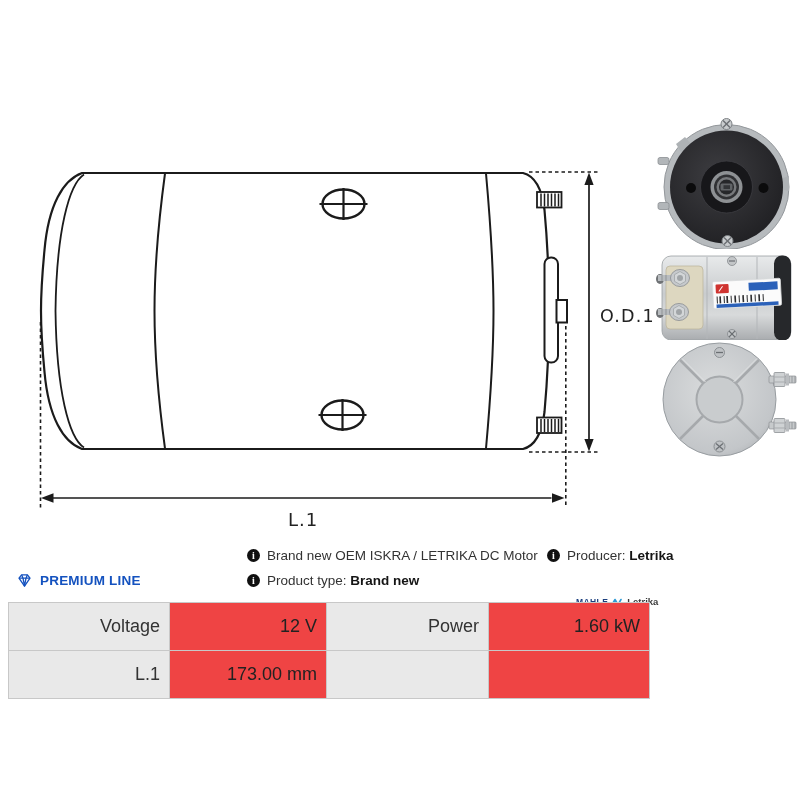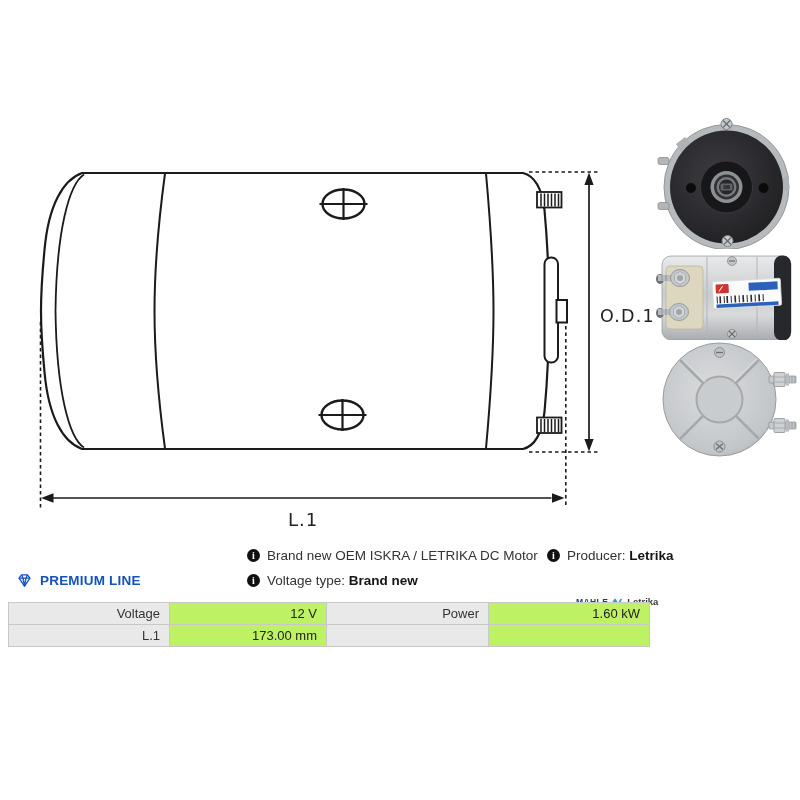--- a/index.html
+++ b/index.html
@@ -33,25 +33,25 @@
   .mahle-logo { display:flex; align-items:center; gap:3px; }
   .mahle-txt { font-size:8.5px; font-weight:bold; color:#1A3E7E; letter-spacing:0.4px; }
   .letrika-txt { font-size:9.5px; font-weight:bold; color:#3A3A3A; }
 
   
   table.specs {
     position:absolute; left:8px; top:602px; width:641px;
     border-collapse:collapse; table-layout:fixed;
   }
   table.specs td {
-    border:1px solid #C8C8C8; height:22px; font-size:13px; color:#333;
-    text-align:right; padding:0 9px; overflow:hidden;
+    border:1px solid #C8C8C8; height:22px; font-size:18px; color:#333;
+    text-align:right; padding:13px 9px; overflow:hidden;
   }
   table.specs td.lbl { background:#E9E9E9; }
-  table.specs td.val { background:#bef264; color:#222; }
+  table.specs td.val { background:#ef4444; color:#222; }
   col.c1 { width:161px; } col.c2 { width:157px; }
   col.c3 { width:162px; } col.c4 { width:161px; }
 </style>
 </head>
 <body>
 
 <div class="page">
 
   <svg class="drawing" viewBox="0 160 660 400" fill="none">
 
@@ -303,21 +303,21 @@
         <path d="M3,5.2 L5.6,1.8 H11.4 L14,5.2 L8.5,13.2 Z"></path>
         <path d="M3,5.2 H14 M5.6,1.8 L7,5.2 L8.5,13.2 M11.4,1.8 L10,5.2 L8.5,13.2"></path>
       </g>
     </svg>
     <span class="premium">PREMIUM LINE</span>
   </div>
 
   <div class="info-item" style="left:247px; top:572px;">
     <span class="ico info-circle">i</span>
     <span>
-      <span>Voltage type:</span>
+      <span>Product type:</span>
       <b>Brand new</b>
     </span>
   </div>
 
   <div class="info-item mahle-logo" style="left:576px; top:572px;margin-top:21px;">
     <span class="mahle-txt">MAHLE</span>
     <svg class="ico" width="13" height="10" viewBox="0 0 13 10">
       <path d="M1,7.5 L4,2.5 L7,7.5 L10,2.5" fill="none" stroke="#2E9BD6" stroke-width="1.6" stroke-linecap="round" stroke-linejoin="round"></path>
     </svg>
     <span class="letrika-txt">Letrika</span>

